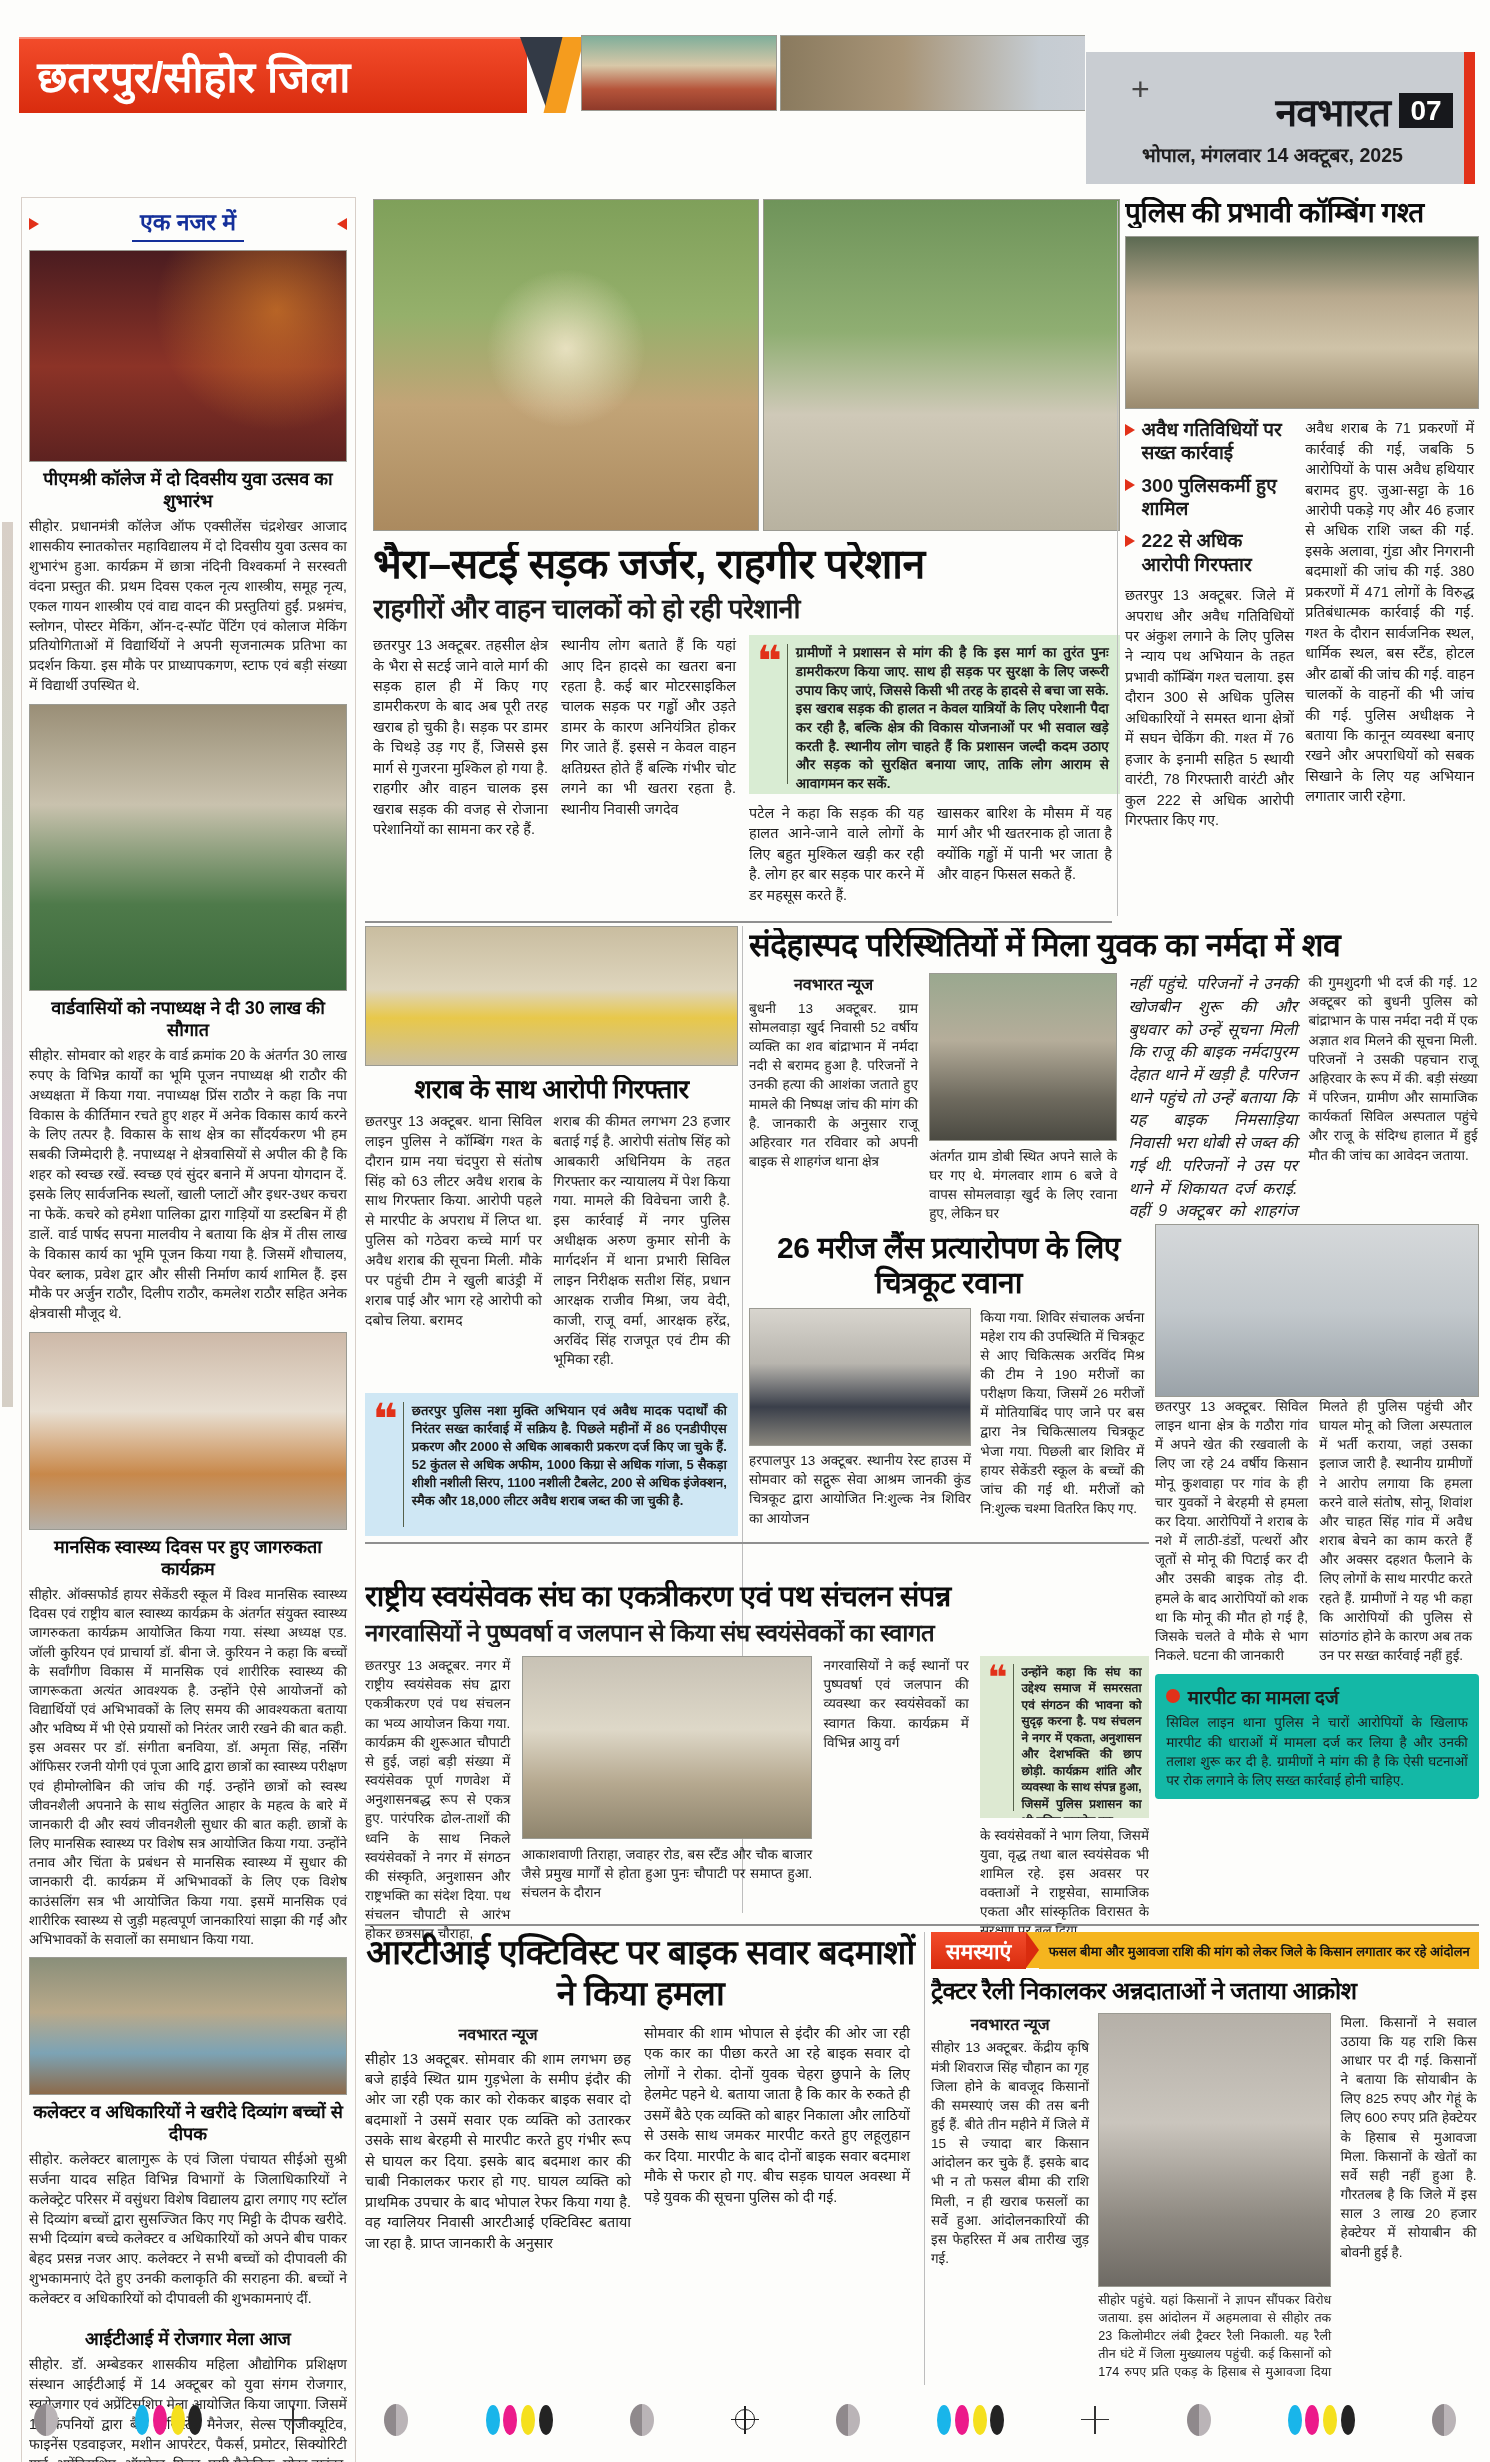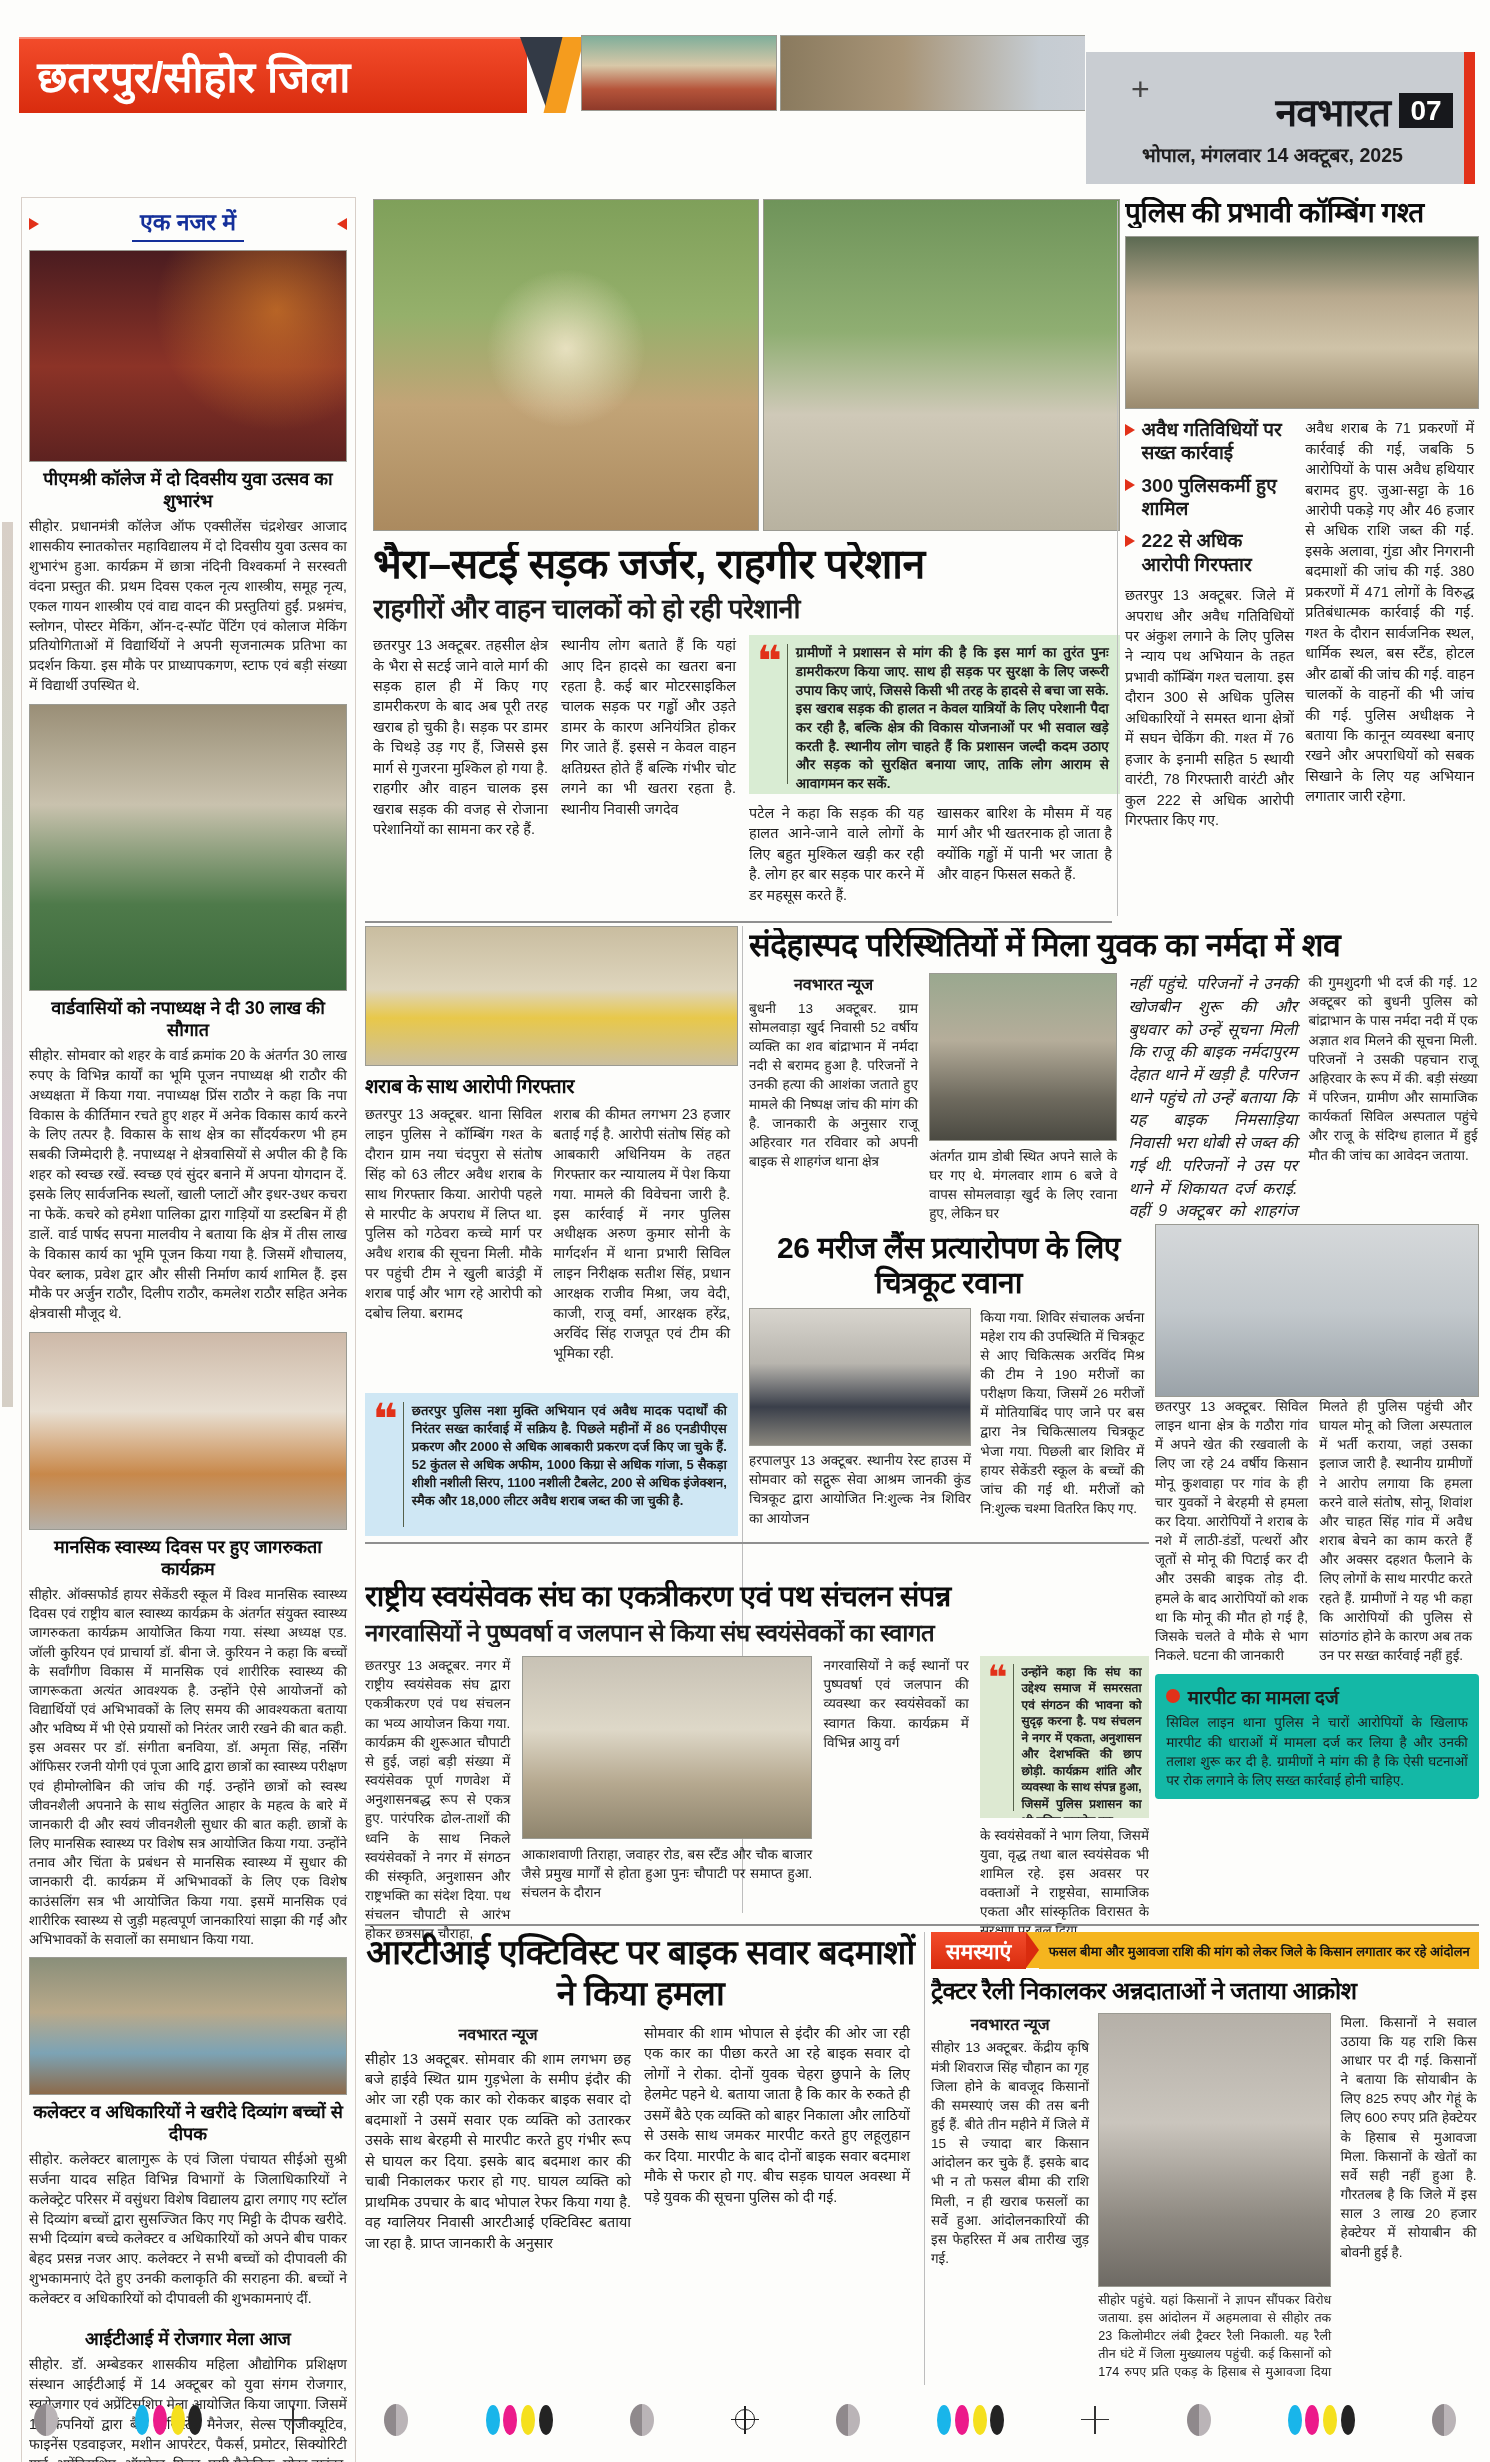--- a/index.html
+++ b/index.html
@@ -171,21 +171,21 @@
         <p class="bodytxt" style="font-size:14.4px;margin-top:7.5px;">छतरपुर 13 अक्टूबर. जिले में अपराध और अवैध गतिविधियों पर अंकुश लगाने के लिए पुलिस ने न्याय पथ अभियान के तहत प्रभावी कॉम्बिंग गश्त चलाया. इस दौरान 300 से अधिक पुलिस अधिकारियों ने समस्त थाना क्षेत्रों में सघन चेकिंग की. गश्त में 76 हजार के इनामी सहित 5 स्थायी वारंटी, 78 गिरफ्तारी वारंटी और कुल 222 से अधिक आरोपी गिरफ्तार किए गए.</p>
       </div>
       <p class="bodytxt" style="width:169px;font-size:14.4px;">अवैध शराब के 71 प्रकरणों में कार्रवाई की गई, जबकि 5 आरोपियों के पास अवैध हथियार बरामद हुए. जुआ-सट्टा के 16 आरोपी पकड़े गए और 46 हजार से अधिक राशि जब्त की गई. इसके अलावा, गुंडा और निगरानी बदमाशों की जांच की गई. 380 प्रकरणों में 471 लोगों के विरुद्ध प्रतिबंधात्मक कार्रवाई की गई. गश्त के दौरान सार्वजनिक स्थल, धार्मिक स्थल, बस स्टैंड, होटल और ढाबों की जांच की गई. वाहन चालकों के वाहनों की भी जांच की गई. पुलिस अधीक्षक ने बताया कि कानून व्यवस्था बनाए रखने और अपराधियों को सबक सिखाने के लिए यह अभियान लगातार जारी रहेगा.</p>
     </div>
   </div>
 
   <div class="abs rule-h" style="left:365px;top:921px;width:747px;height:1.9px;"></div>
 
   <div class="abs" style="left:365px;top:926px;width:373px;height:462px;overflow:hidden;">
     <div class="ph ph-liquor" style="height:138px;"></div>
-    <h1 class="headline nowrap" style="font-size:20px;text-align:left;margin:9.3px 0 7.5px;">शराब के साथ आरोपी गिरफ्तार</h1>
+    <h1 class="headline nowrap" style="font-size:26px;text-align:center;margin:9.3px 0 7.5px;">शराब के साथ आरोपी गिरफ्तार</h1>
     <div class="cols" style="gap:11.2px;">
       <p class="bodytxt" style="width:177px;">छतरपुर 13 अक्टूबर. थाना सिविल लाइन पुलिस ने कॉम्बिंग गश्त के दौरान ग्राम नया चंदपुरा से संतोष सिंह को 63 लीटर अवैध शराब के साथ गिरफ्तार किया. आरोपी पहले से मारपीट के अपराध में लिप्त था. पुलिस को गठेवरा कच्चे मार्ग पर अवैध शराब की सूचना मिली. मौके पर पहुंची टीम ने खुली बाउंड्री में शराब पाई और भाग रहे आरोपी को दबोच लिया. बरामद</p>
       <p class="bodytxt" style="width:177px;">शराब की कीमत लगभग 23 हजार बताई गई है. आरोपी संतोष सिंह को आबकारी अधिनियम के तहत गिरफ्तार कर न्यायालय में पेश किया गया. मामले की विवेचना जारी है. इस कार्रवाई में नगर पुलिस अधीक्षक अरुण कुमार सोनी के मार्गदर्शन में थाना प्रभारी सिविल लाइन निरीक्षक सतीश सिंह, प्रधान आरक्षक राजीव मिश्रा, जय वेदी, काजी, राजू वर्मा, आरक्षक हरेंद्र, अरविंद सिंह राजपूत एवं टीम की भूमिका रही.</p>
     </div>
   </div>
 
   <div class="abs quotebox" style="left:365px;top:1393px;width:373px;height:143px;background:#cfe7f4;overflow:hidden;">
     <span class="qglyph">❝</span>
     <p class="qtxt" style="font-size:13px;">छतरपुर पुलिस नशा मुक्ति अभियान एवं अवैध मादक पदार्थों की निरंतर सख्त कार्रवाई में सक्रिय है. पिछले महीनों में 86 एनडीपीएस प्रकरण और 2000 से अधिक आबकारी प्रकरण दर्ज किए जा चुके हैं. 52 कुंतल से अधिक अफीम, 1000 किग्रा से अधिक गांजा, 5 सैकड़ा शीशी नशीली सिरप, 1100 नशीली टैबलेट, 200 से अधिक इंजेक्शन, स्मैक और 18,000 लीटर अवैध शराब जब्त की जा चुकी है.</p>
   </div>

